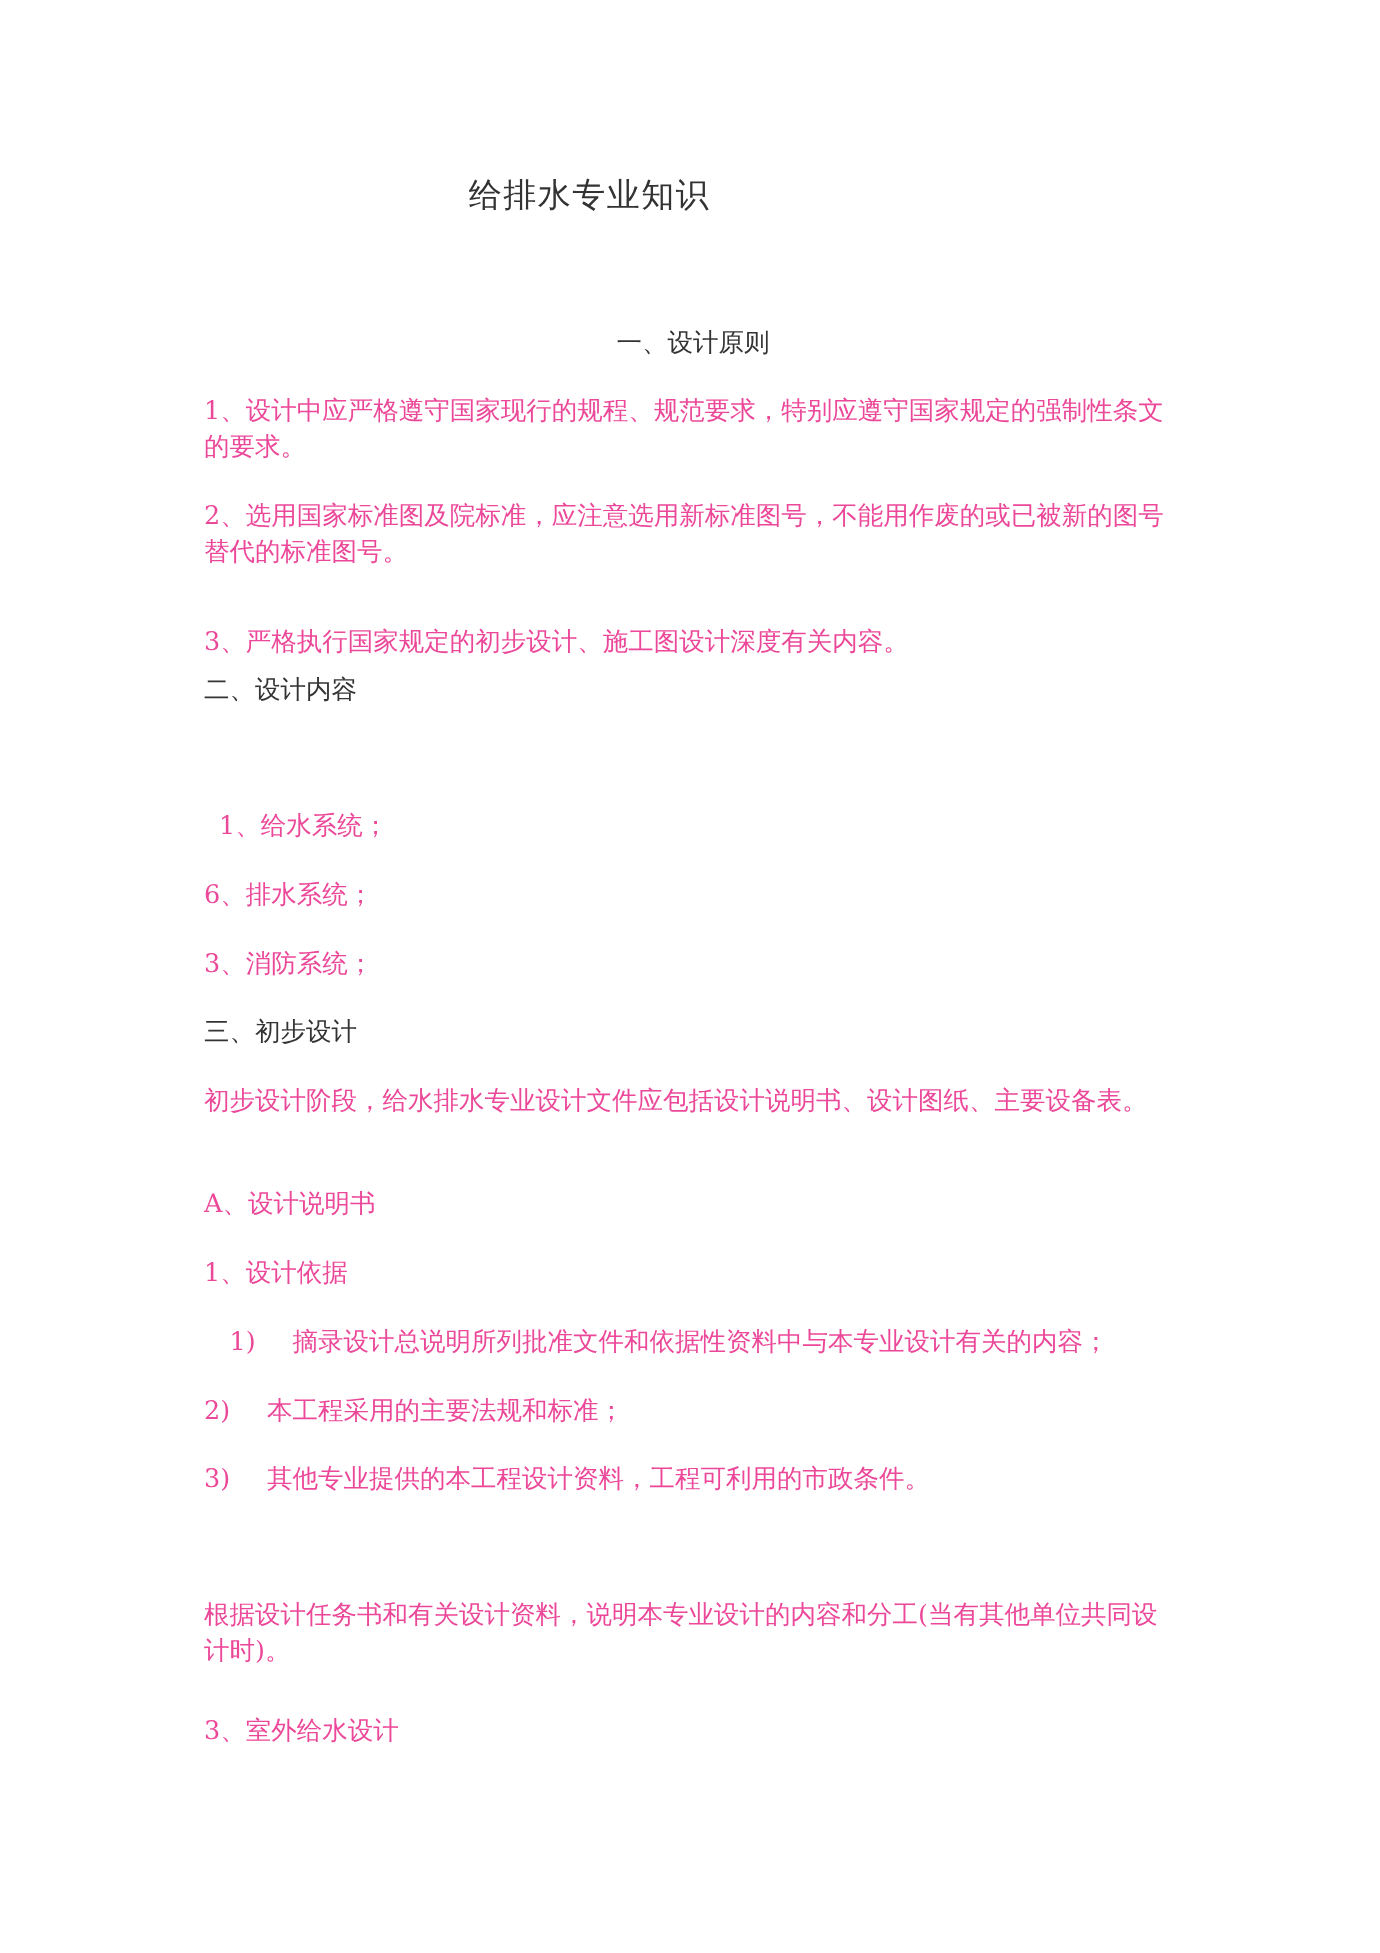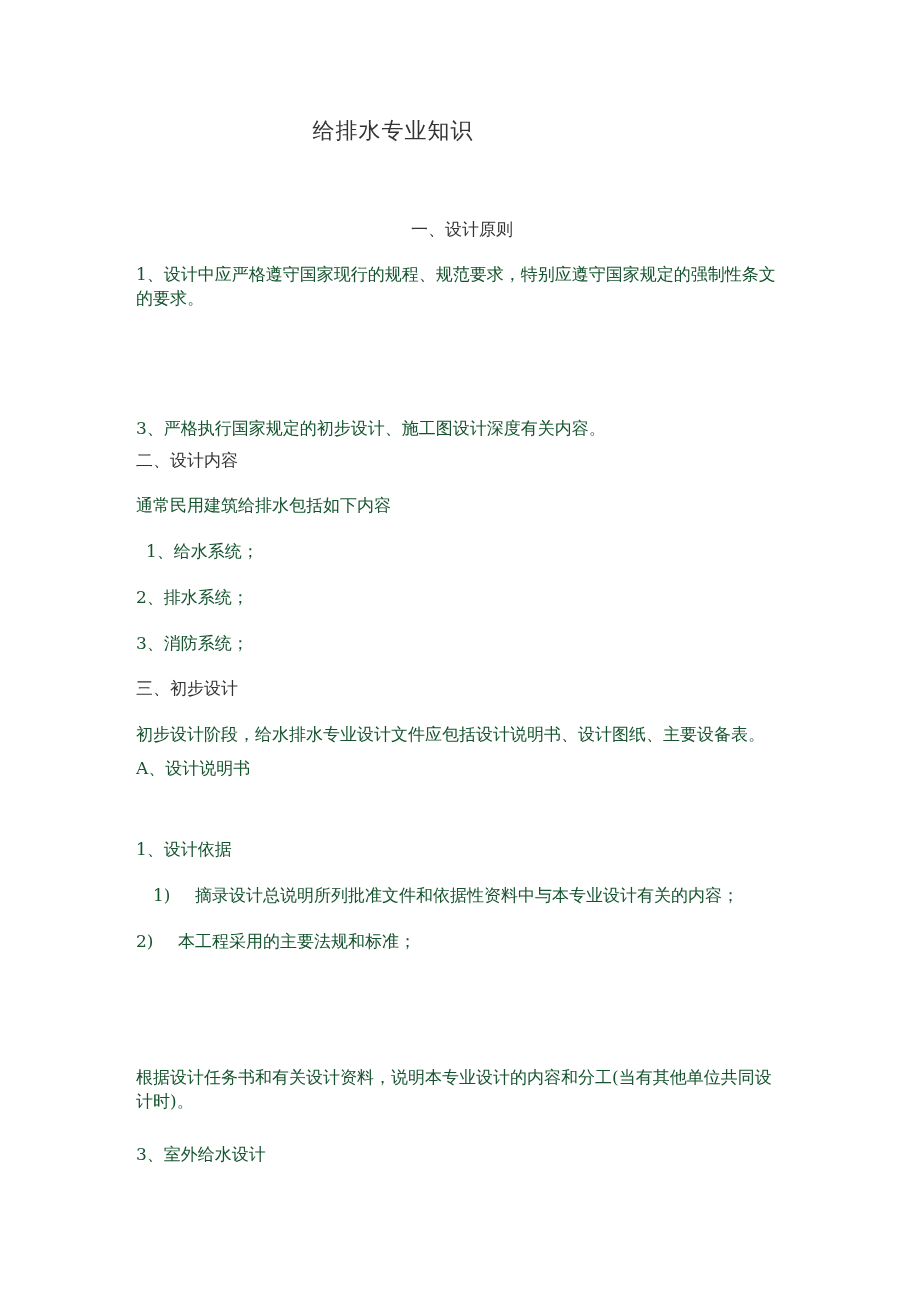--- a/index.html
+++ b/index.html
@@ -34,21 +34,21 @@
       color: #333333;
       font-family: "DejaVu Sans", "Liberation Sans", sans-serif;
       letter-spacing: 1px;
     }
     .block {
       position: absolute;
       left: 136px;
       width: 652px;
       font-size: 17px;
       line-height: 24px;
-      color: #14532d;
+      color: #ec4899;
       white-space: normal;
       word-break: break-all;
     }
     .block.heading {
       font-family: "DejaVu Sans", "Liberation Sans", sans-serif;
       color: #333333;
     }
     .indent-1 { left: 146px; }
     .num-item .num {
       display: inline-block;
@@ -59,48 +59,51 @@
 <body>
 
 <div class="page">
 
   <div class="title">给排水专业知识</div>
 
   <div class="block heading" style="top:217px;text-align:center;">一、设计原则</div>
 
   <div class="block" style="top:262px;">1、设计中应严格遵守国家现行的规程、规范要求，特别应遵守国家规定的强制性条文的要求。</div>
 
+  <div class="block" style="top:332px;">2、选用国家标准图及院标准，应注意选用新标准图号，不能用作废的或已被新的图号替代的标准图号。</div>
 
   <div class="block" style="top:401px;margin-top:15px;">3、严格执行国家规定的初步设计、施工图设计深度有关内容。</div>
 
   <div class="block heading" style="top:448px;">二、设计内容</div>
 
-  <div class="block" style="top:493px;">通常民用建筑给排水包括如下内容</div>
 
   <div class="block indent-1" style="top:539px;">1、给水系统；</div>
 
-  <div class="block" style="top:585px;">2、排水系统；</div>
+  <div class="block" style="top:585px;">6、排水系统；</div>
 
   <div class="block" style="top:631px;">3、消防系统；</div>
 
   <div class="block" style="top:722px;">初步设计阶段，给水排水专业设计文件应包括设计说明书、设计图纸、主要设备表。</div>
 
   <div class="block heading" style="top:676px;">三、初步设计</div>
 
-  <div class="block" style="top:756px;">A、设计说明书</div>
+  <div class="block" style="top:791px;">A、设计说明书</div>
 
   <div class="block" style="top:837px;">1、设计依据</div>
 
   <div class="block num-item" style="top:883px;margin-left:17px;">
     <span class="num">1)</span><span>摘录设计总说明所列批准文件和依据性资料中与本专业设计有关的内容；</span>
   </div>
 
   <div class="block num-item" style="top:929px;">
     <span class="num">2)</span><span>本工程采用的主要法规和标准；</span>
   </div>
 
+  <div class="block num-item" style="top:974px;">
+    <span class="num">3)</span><span>其他专业提供的本工程设计资料，工程可利用的市政条件。</span>
+  </div>
 
 
   <div class="block" style="top:1065px;">根据设计任务书和有关设计资料，说明本专业设计的内容和分工(当有其他单位共同设计时)。</div>
 
   <div class="block" style="top:1142px;">3、室外给水设计</div>
 
 </div>
 
 </body></html>

